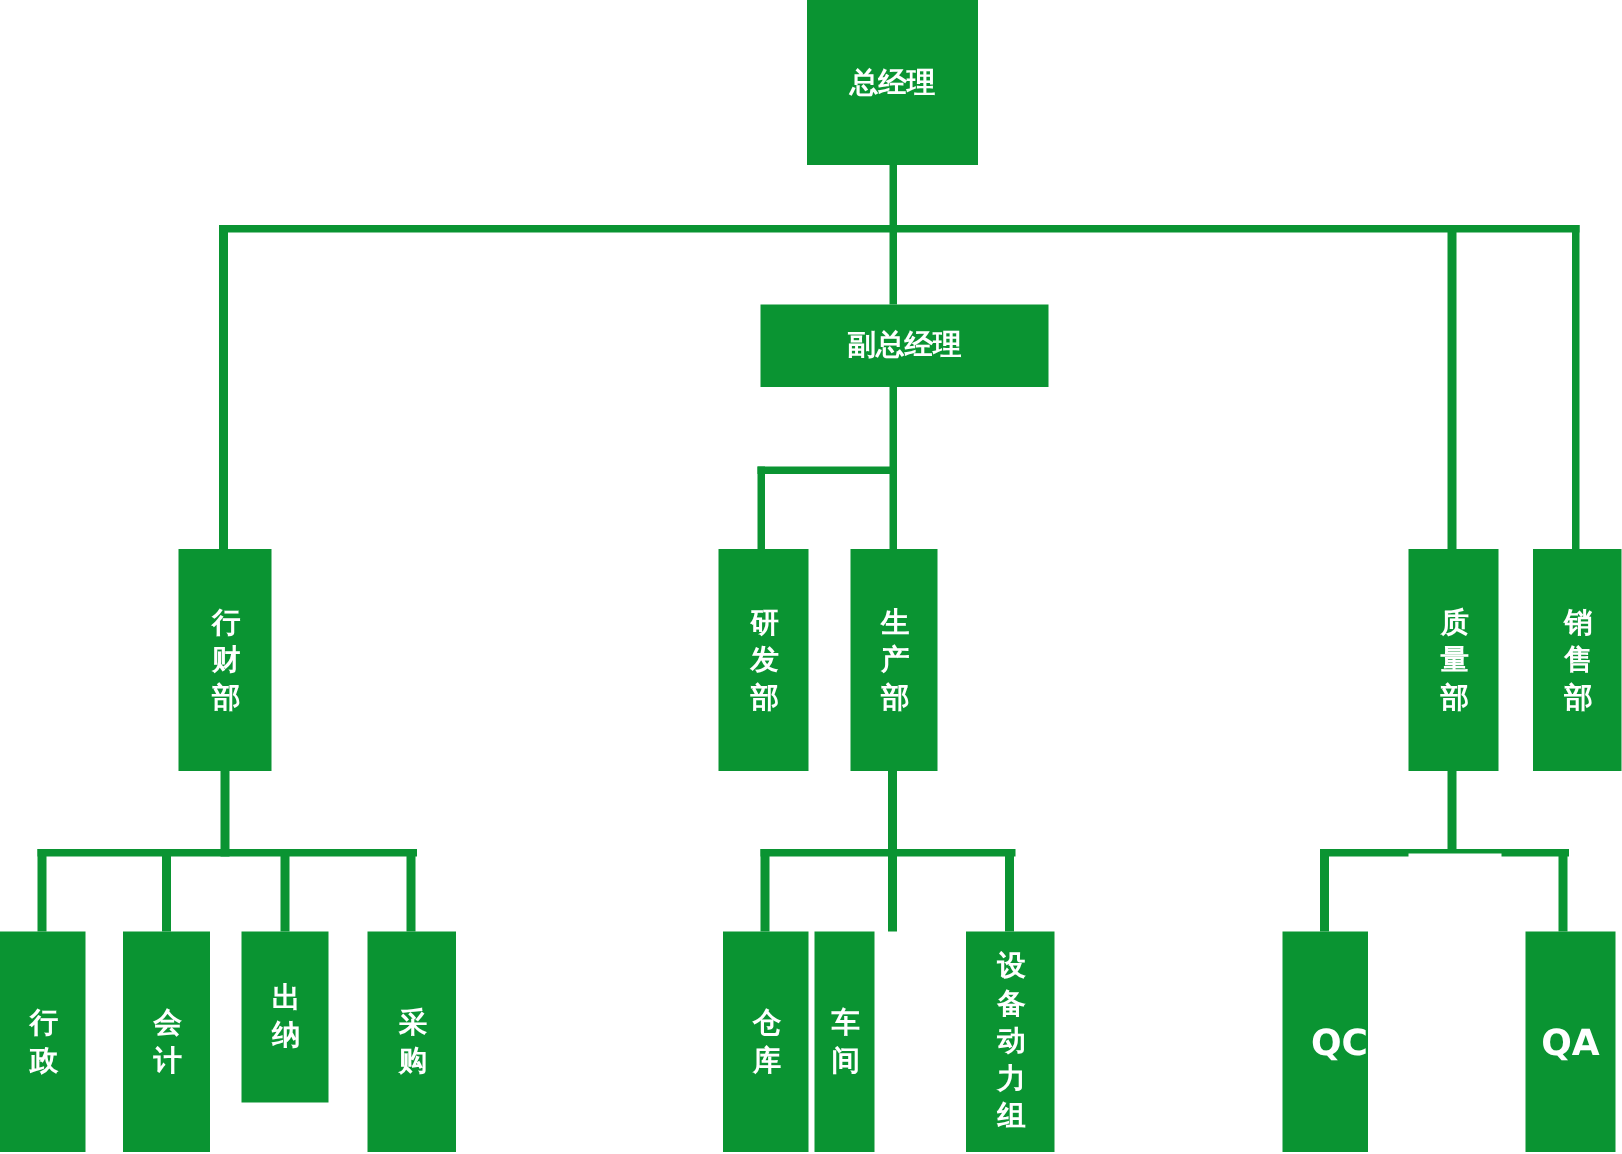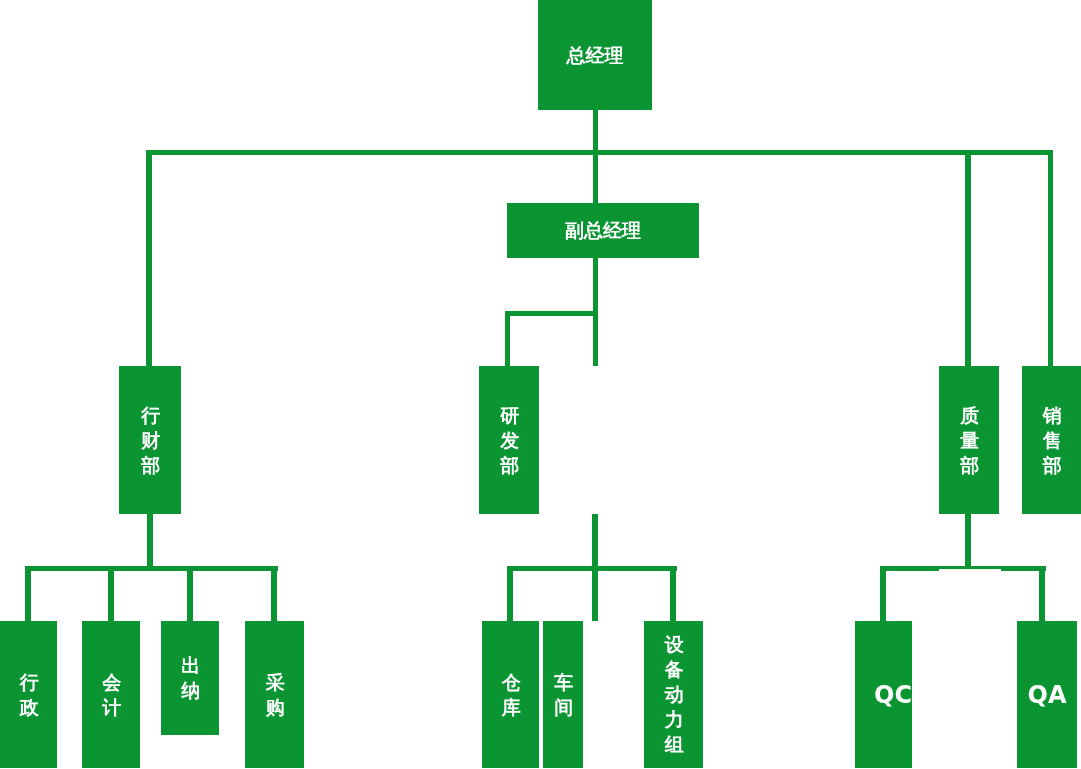--- a/index.html
+++ b/index.html
@@ -96,20 +96,23 @@
   </div>
 
   <div class="node" style="left:119px; top:366px; width:62px; height:148px;">
     <span class="vtext">行财部</span>
   </div>
 
   <div class="node" style="left:479px; top:366px; width:60px; height:148px;">
     <span class="vtext">研发部</span>
   </div>
 
+  <div class="node" style="left:567px; top:366px; width:58px; height:148px;">
+    <span class="vtext">生产部</span>
+  </div>
 
   <div class="node" style="left:939px; top:366px; width:60px; height:148px;">
     <span class="vtext">质量部</span>
   </div>
 
   <div class="node" style="left:1022px; top:366px; width:59px; height:148px;">
     <span class="vtext">销售部</span>
   </div>
 
   <div class="node" style="left:0px; top:621px; width:57px; height:147px;">

